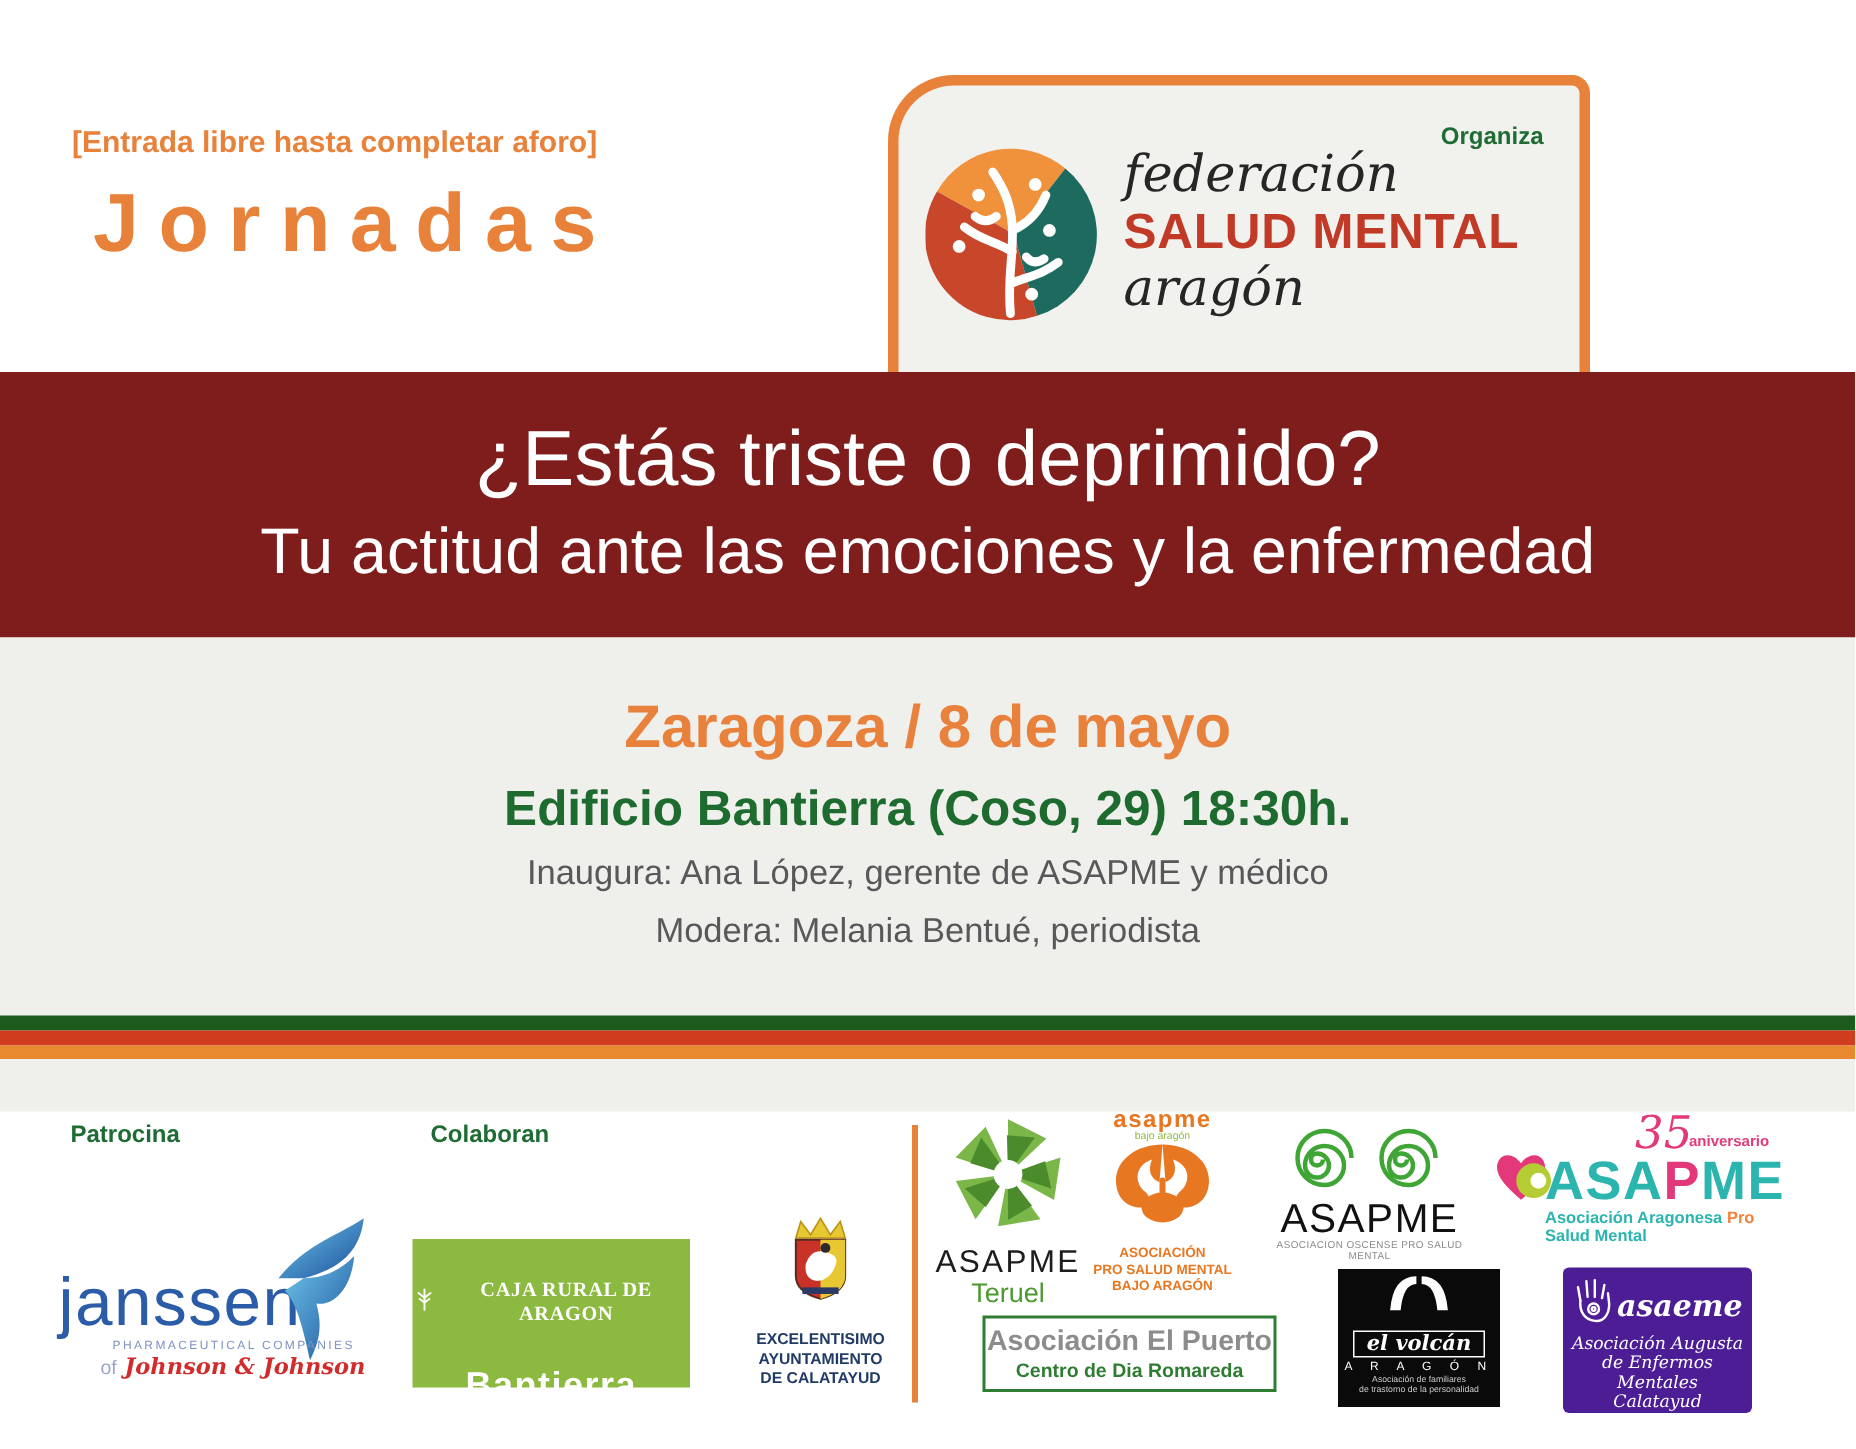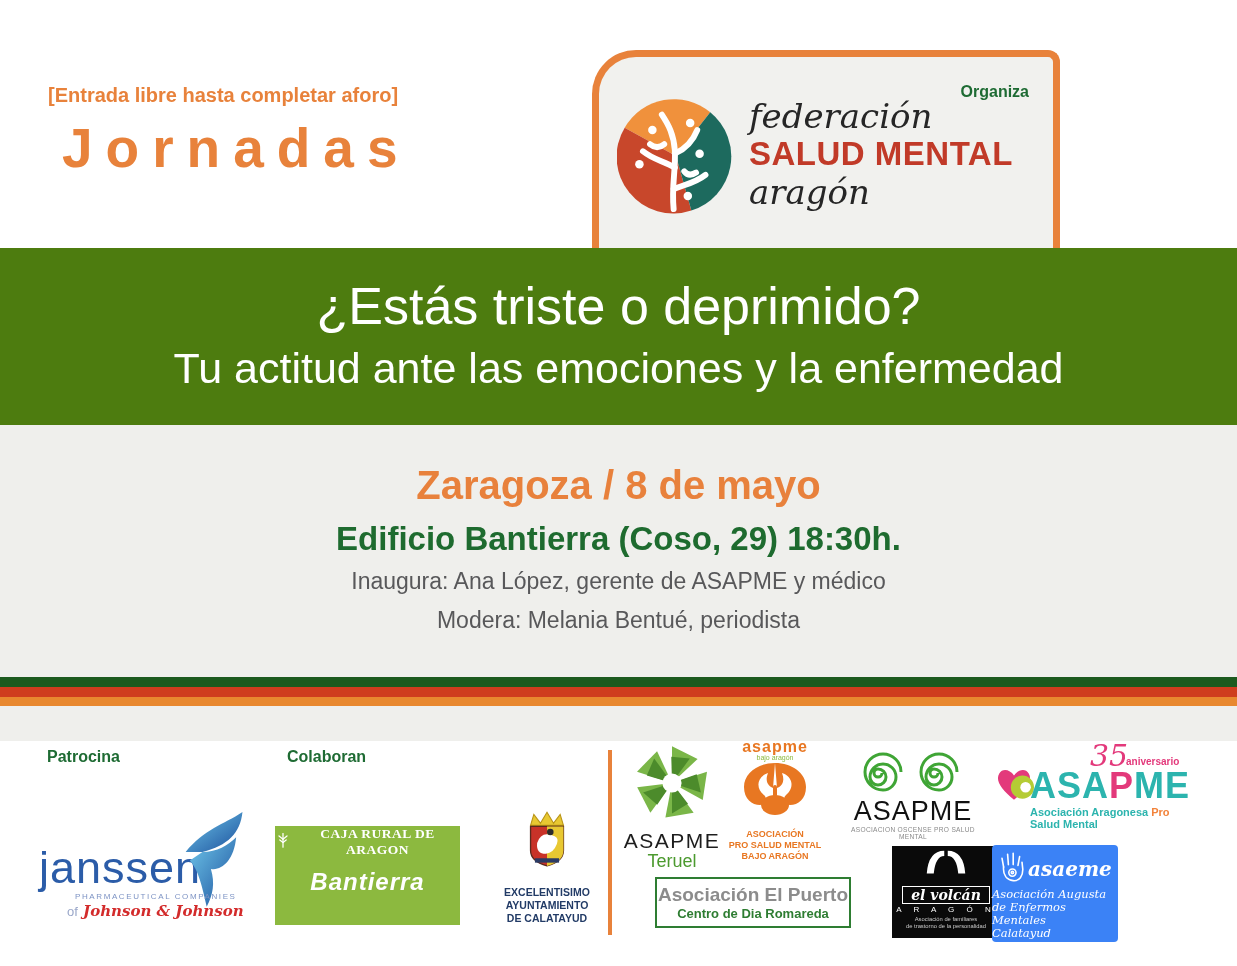--- a/index.html
+++ b/index.html
@@ -14,21 +14,21 @@
   .org-box { position:absolute; left:592px; top:50px; width:468px; height:198px;
              background:#F1F1EE; border:7px solid #E8823B; border-bottom:none;
              border-radius:44px 12px 0 0; }
   .organiza { position:absolute; right:24px; top:26px; font-size:16px; font-weight:bold; color:#1E6B33; }
   .org-logo-row { position:absolute; left:18px; top:40px; display:flex; align-items:flex-start; gap:14px; }
   .fsm-text { line-height:38px; }
   .fsm-script { font-family:"DejaVu Serif", serif; font-style:italic; font-size:34px; color:#262626; }
   .fsm-red { font-size:33px; font-weight:bold; color:#C13A28; letter-spacing:0.5px; }
 
   
-  .banner { position:absolute; left:0; top:248px; width:1237px; height:177px; background:#4d7c0f;
+  .banner { position:absolute; left:0; top:248px; width:1237px; height:177px; background:#7f1d1d;
             color:#ffffff; text-align:center; }
   .banner-l1 { padding-top:28px; font-size:52px; line-height:60px; }
   .banner-l2 { font-size:43px; line-height:64px; }
 
   
   .details { position:absolute; left:0; top:425px; width:1237px; height:316px; background:#EFEFEC; text-align:center; }
   .city-date { padding-top:38px; font-size:40px; font-weight:bold; color:#E8813C; }
   .venue { margin-top:12px; font-size:33px; font-weight:bold; color:#1E6B2F; }
   .speaker-line { margin-top:8px; font-size:23px; color:#58585A; line-height:31px; }
 
@@ -46,23 +46,23 @@
   .janssen { position:absolute; left:35px; top:812px; width:210px; height:115px; }
   .janssen-name { position:absolute; left:4px; top:30px; font-size:45px; color:#2B5CA8; letter-spacing:1px; }
   .janssen-swoosh { position:absolute; left:142px; top:-2px; }
   .janssen-sub1 { position:absolute; left:40px; top:80px; font-size:8px; letter-spacing:1.6px; color:#7D93C4; }
   .janssen-sub2 { position:absolute; left:32px; top:90px; font-size:15px; color:#D32B2B;
                   font-family:"DejaVu Serif", serif; font-style:italic; font-weight:bold; }
   .janssen-sub2 .of { font-size:13px; color:#9aa7c9; font-family:"Liberation Sans",sans-serif; font-style:normal; font-weight:normal; }
 
   .bantierra { position:absolute; left:275px; top:826px; width:185px; height:99px; background:#8CB93F;
                color:#fff; text-align:center; }
-  .bantierra-row { display:flex; align-items:center; justify-content:flex-end; gap:4px; }
+  .bantierra-row { display:flex; align-items:center; justify-content:flex-end; gap:4px; margin-top:26px; }
   .bantierra-l1 { font-family:"Liberation Serif", serif; font-size:13.5px; font-weight:bold; letter-spacing:0.5px; }
-  .bantierra-l2 { margin-top:10px; font-size:24px; font-weight:bold; letter-spacing:1px;font-style:italic; }
+  .bantierra-l2 { margin-top:26px; font-size:24px; font-weight:bold; letter-spacing:1px; }
 
   .calatayud { position:absolute; left:494px; top:810px; width:106px; text-align:center; }
   .calatayud-text { margin-top:4px; font-size:10.5px; font-weight:bold; color:#223B66; line-height:13px; }
 
   .divider { position:absolute; left:608px; top:750px; width:4px; height:185px; background:#E8823B; }
 
   .teruel { position:absolute; left:620px; top:743px; width:104px; text-align:center; }
   .teruel-name { font-size:21px; color:#1d1d1d; letter-spacing:1.5px; margin-top:2px; }
   .teruel-sub { font-size:18px; color:#4C9A2F; margin-top:-2px; }
 
@@ -90,22 +90,22 @@
   .puerto-title { margin-top:5px; font-size:19px; font-weight:bold; color:#8C8C8C; }
   .puerto-sub { font-size:13px; font-weight:bold; color:#2E7D32; }
 
   .volcan { position:absolute; left:892px; top:846px; width:108px; height:92px; background:#0A0A0A;
             color:#fff; text-align:center; }
   .volcan-name { display:inline-block; margin-top:2px; padding:0 8px; border:1px solid #fff;
                  font-family:"DejaVu Serif",serif; font-style:italic; font-weight:bold; font-size:14px; }
   .volcan-region { font-size:8px; letter-spacing:5px; margin-top:1px; }
   .volcan-sub { font-size:5.8px; color:#cccccc; line-height:7px; margin-top:2px; }
 
-  .asaeme { position:absolute; left:992px; top:845px; width:126px; height:97px; background:#3b82f6;
-            border-radius:4px; color:#fff; text-align:left; }
+  .asaeme { position:absolute; left:1042px; top:845px; width:126px; height:97px; background:#4c1d95;
+            border-radius:4px; color:#fff; text-align:center; }
   .asaeme-row { display:flex; align-items:center; justify-content:flex-start; padding:6px 0 0 6px; }
   .asaeme-name { font-family:"DejaVu Serif",serif; font-style:italic; font-weight:bold; font-size:20px; margin-left:-2px; }
   .asaeme-sub { font-family:"DejaVu Serif",serif; font-style:italic; font-size:11.5px; line-height:13px; margin-top:1px; }
 </style>
 </head>
 <body>
 
 <div class="poster">
 
   <div class="entry-note">[Entrada libre hasta completar aforo]</div>

